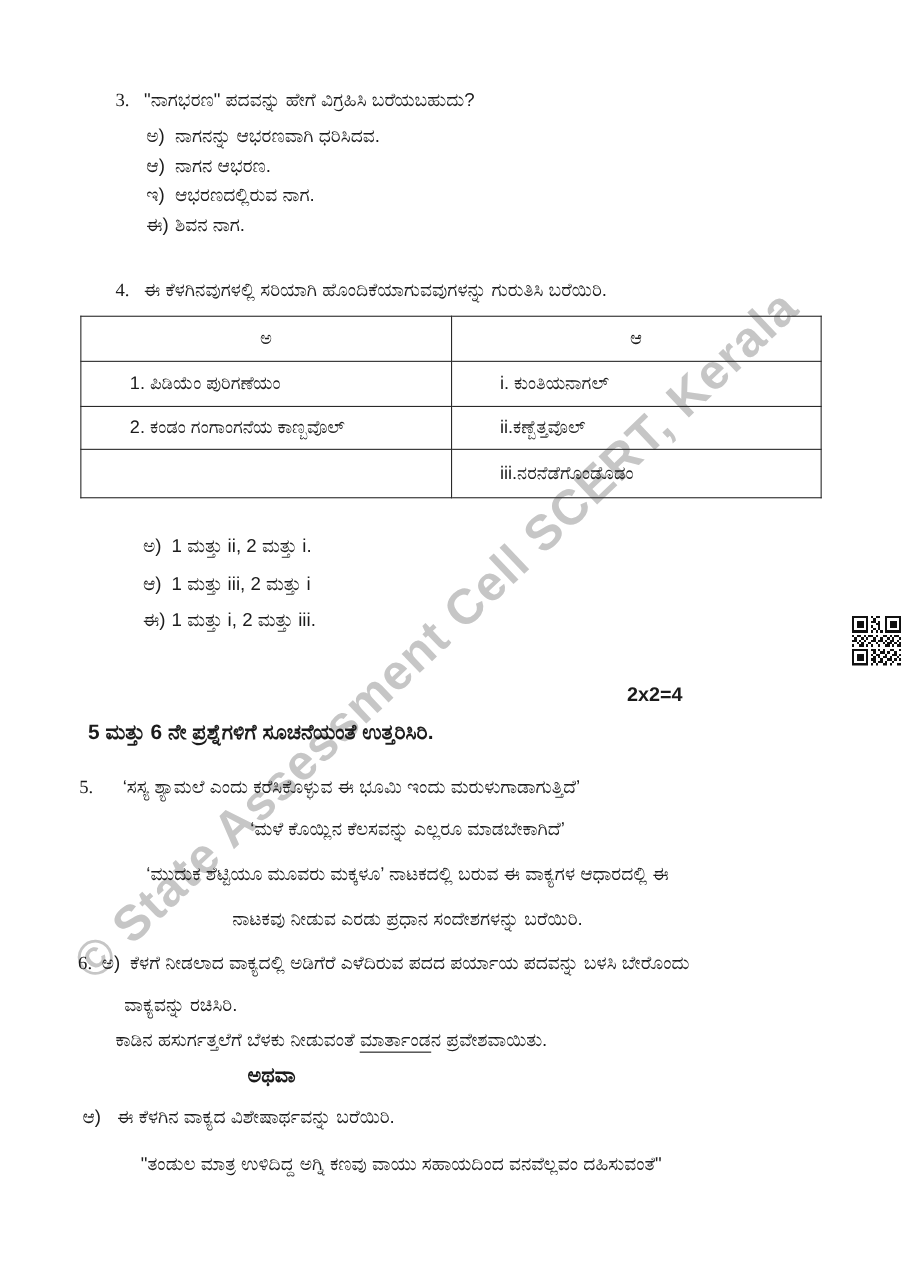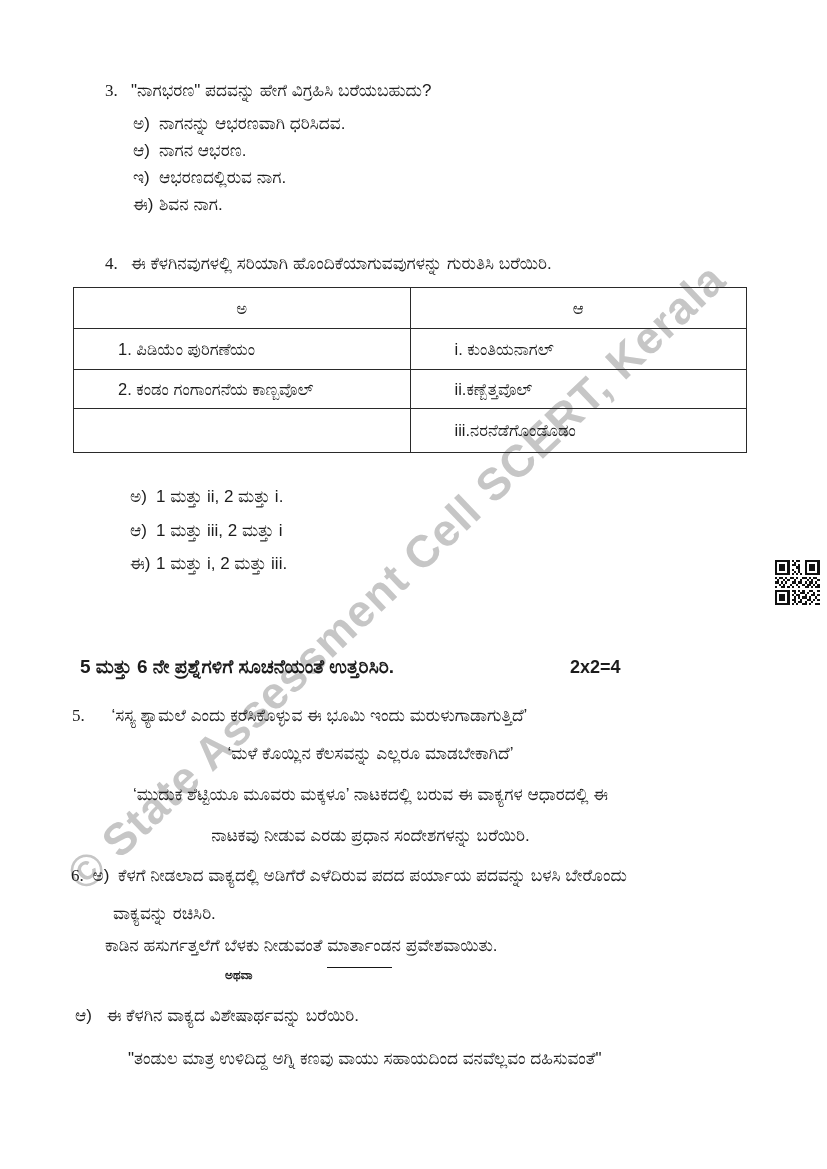--- a/index.html
+++ b/index.html
@@ -57,22 +57,22 @@
   tr.r1{height:41px;}
   tr.r2{height:39px;}
   tr.r3{height:44px;}
 
   .section-line{font-size:19px;font-weight:700;}
   .marks{font-size:18px;font-weight:700;}
 
   .para-line{white-space:nowrap;}
   .q5lines{line-height:41px;text-align:center;}
 
-  .underlined{border-bottom:1.6px solid #161616;padding-bottom:12px;}
-  .or-sep{font-weight:700;font-size:12px;}
+  .underlined{border-bottom:1.6px solid #161616;padding-bottom:1px;}
+  .or-sep{font-weight:700;font-size:19px;}
 
   .qr{position:absolute;left:774px;top:560px;width:46px;height:45px;}
 </style>
 </head>
 <body>
 
 <div class="page">
 
   <div class="watermark">© State Assessment Cell SCERT, Kerala</div>
 
@@ -145,21 +145,21 @@
       </div>
       <div class="optline">
         <span class="optlabel">ಆ)</span><span>1 ಮತ್ತು iii, 2 ಮತ್ತು i</span>
       </div>
       <div class="optline">
         <span class="optlabel">ಈ)</span><span>1 ಮತ್ತು i, 2 ಮತ್ತು iii.</span>
       </div>
     </div>
 
     <div class="abs section-line" style="left:80px;top:656px;">5 ಮತ್ತು 6 ನೇ ಪ್ರಶ್ನೆಗಳಿಗೆ ಸೂಚನೆಯಂತೆ ಉತ್ತರಿಸಿರಿ.</div>
-    <div class="abs marks" style="left:570px;top:657px;">2x2=4</div>
+    <div class="abs marks" style="left:570px;top:621px;">2x2=4</div>
 
     <div class="abs fs" style="left:72px;top:705px;">
       <span class="serif">5.</span>
       <span class="para-line" style="margin-left:22px;">‘ಸಸ್ಯ ಶ್ಯಾಮಲೆ ಎಂದು ಕರೆಸಿಕೊಳ್ಳುವ ಈ ಭೂಮಿ ಇಂದು ಮರುಳುಗಾಡಾಗುತ್ತಿದೆ’</span>
     </div>
     <div class="abs fs q5lines" style="left:133px;top:733px;">
       <div class="para-line">‘ಮಳೆ ಕೊಯ್ಲಿನ ಕೆಲಸವನ್ನು ಎಲ್ಲರೂ ಮಾಡಬೇಕಾಗಿದೆ’</div>
       <div class="para-line">‘ಮುದುಕ ಶೆಟ್ಟಿಯೂ ಮೂವರು ಮಕ್ಕಳೂ’ ನಾಟಕದಲ್ಲಿ ಬರುವ ಈ ವಾಕ್ಯಗಳ ಆಧಾರದಲ್ಲಿ ಈ</div>
       <div class="para-line">ನಾಟಕವು ನೀಡುವ ಎರಡು ಪ್ರಧಾನ ಸಂದೇಶಗಳನ್ನು ಬರೆಯಿರಿ.</div>
     </div>

